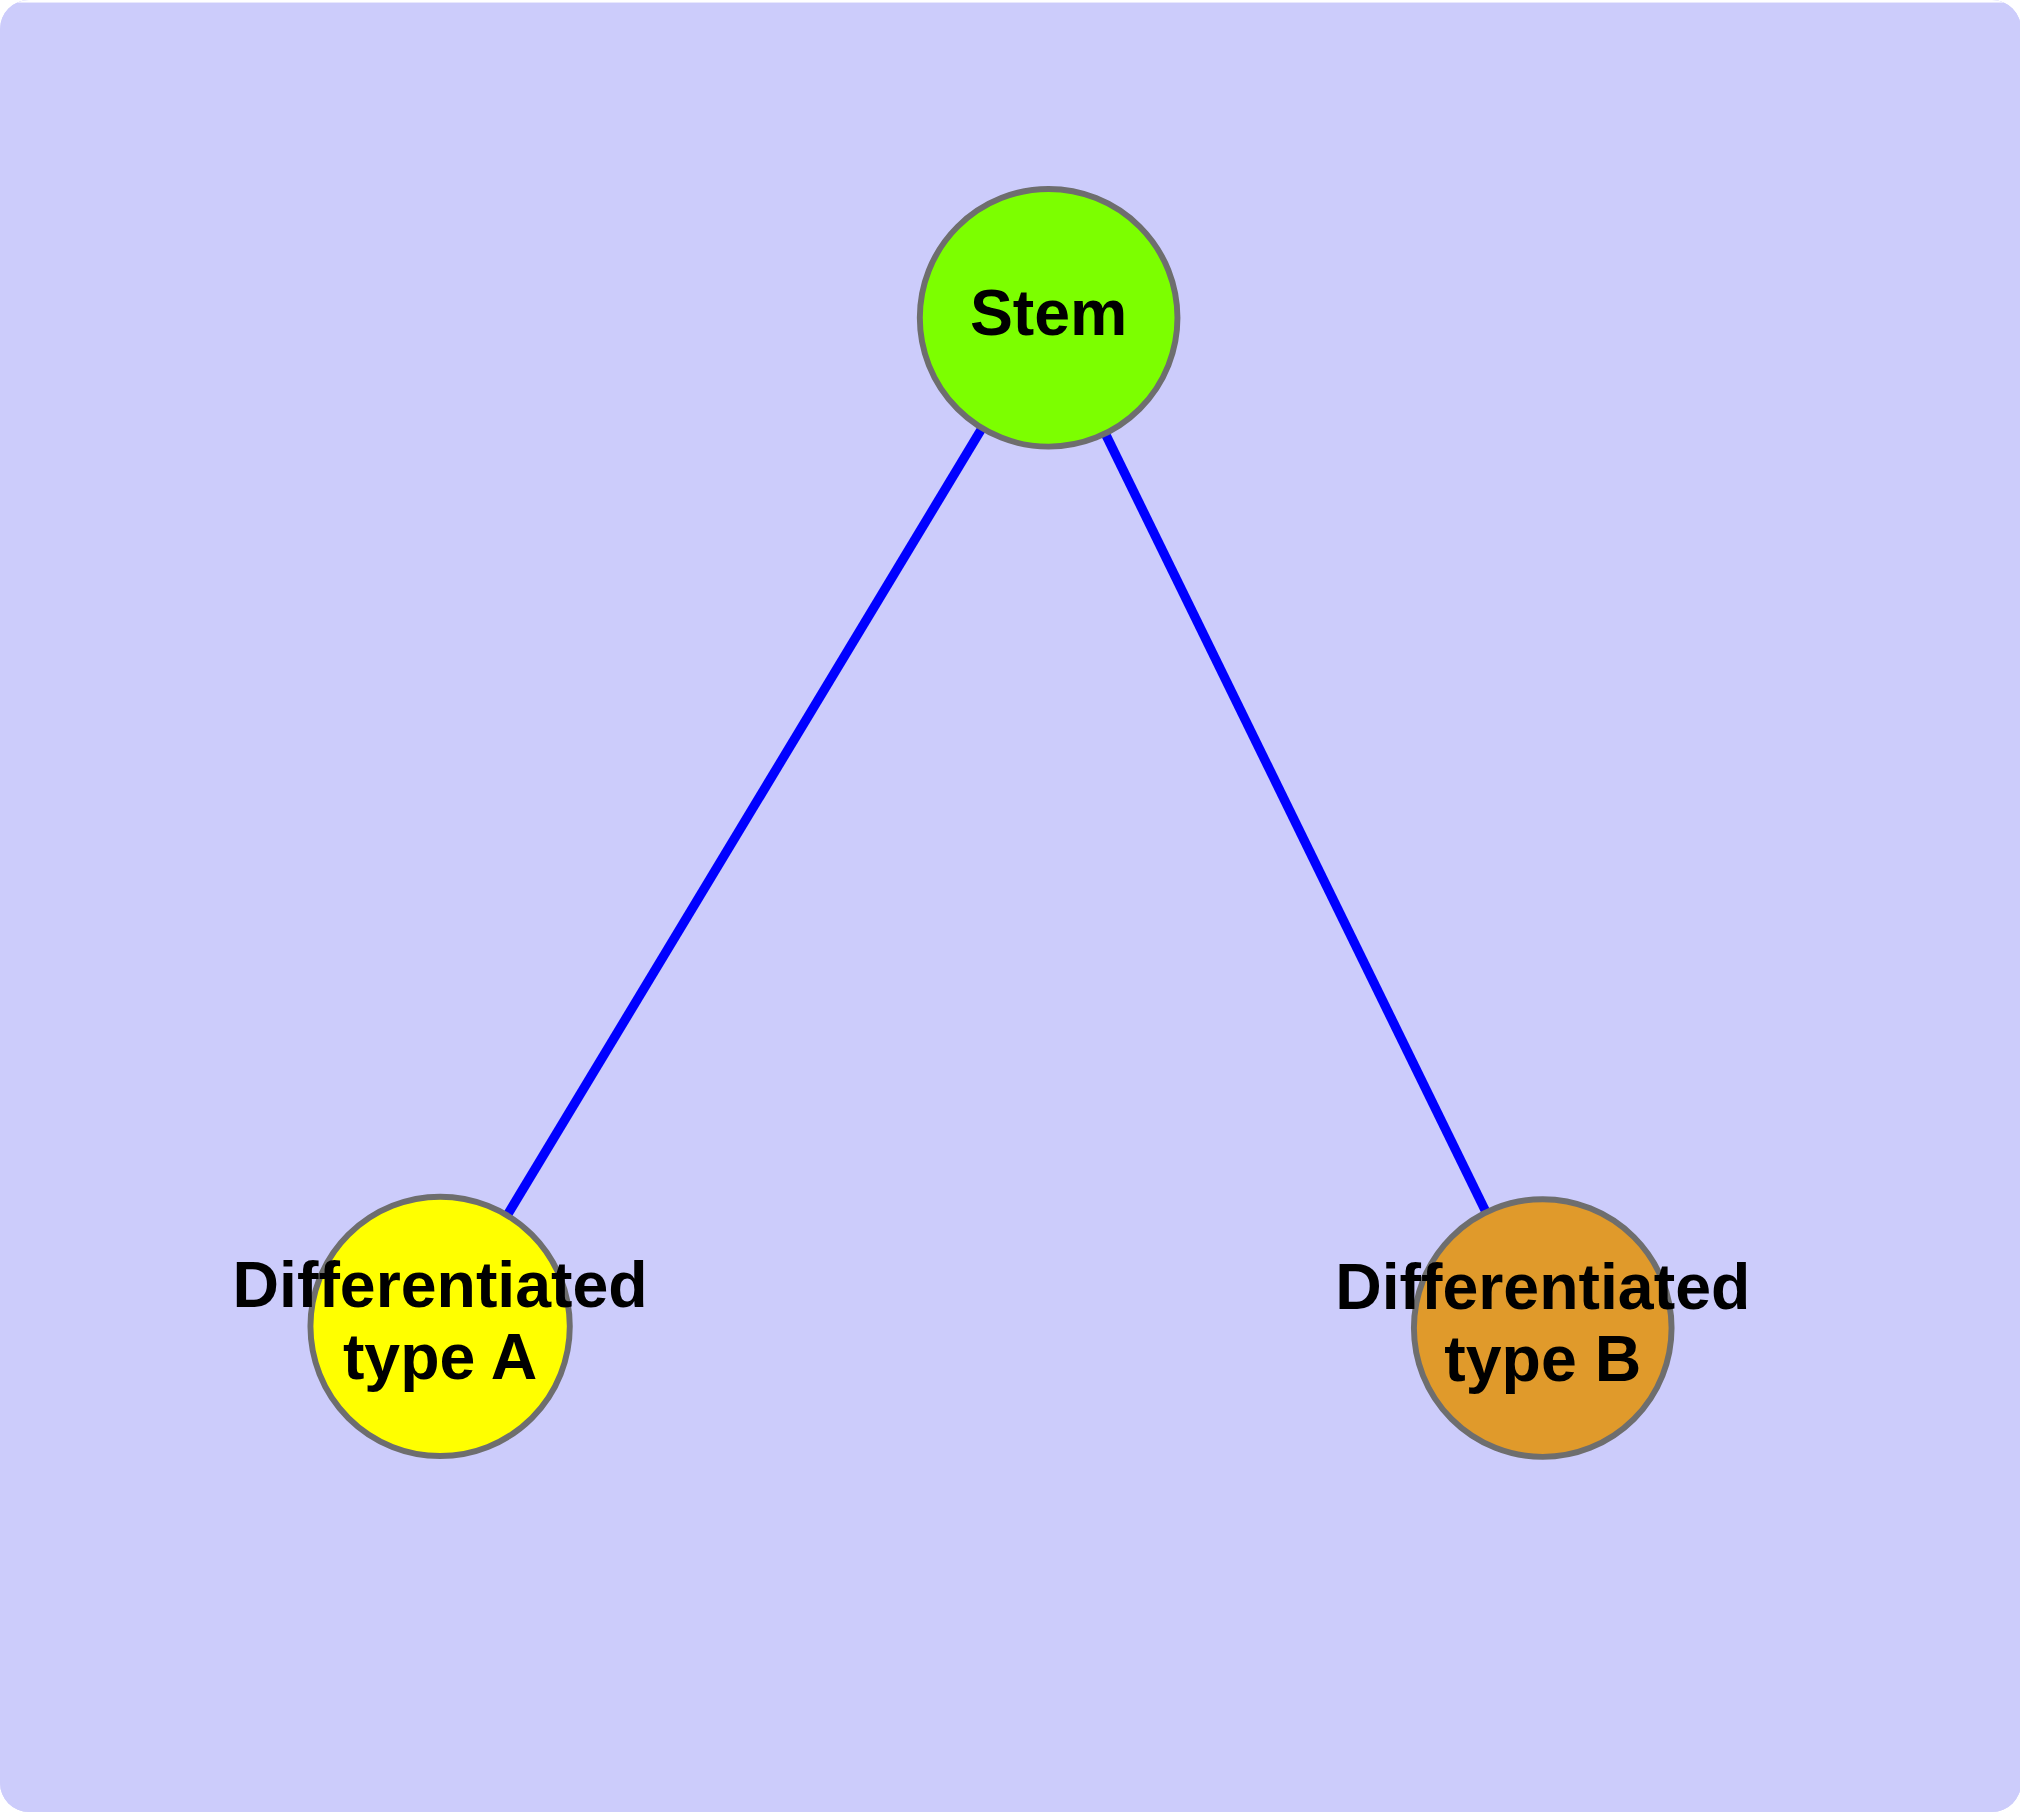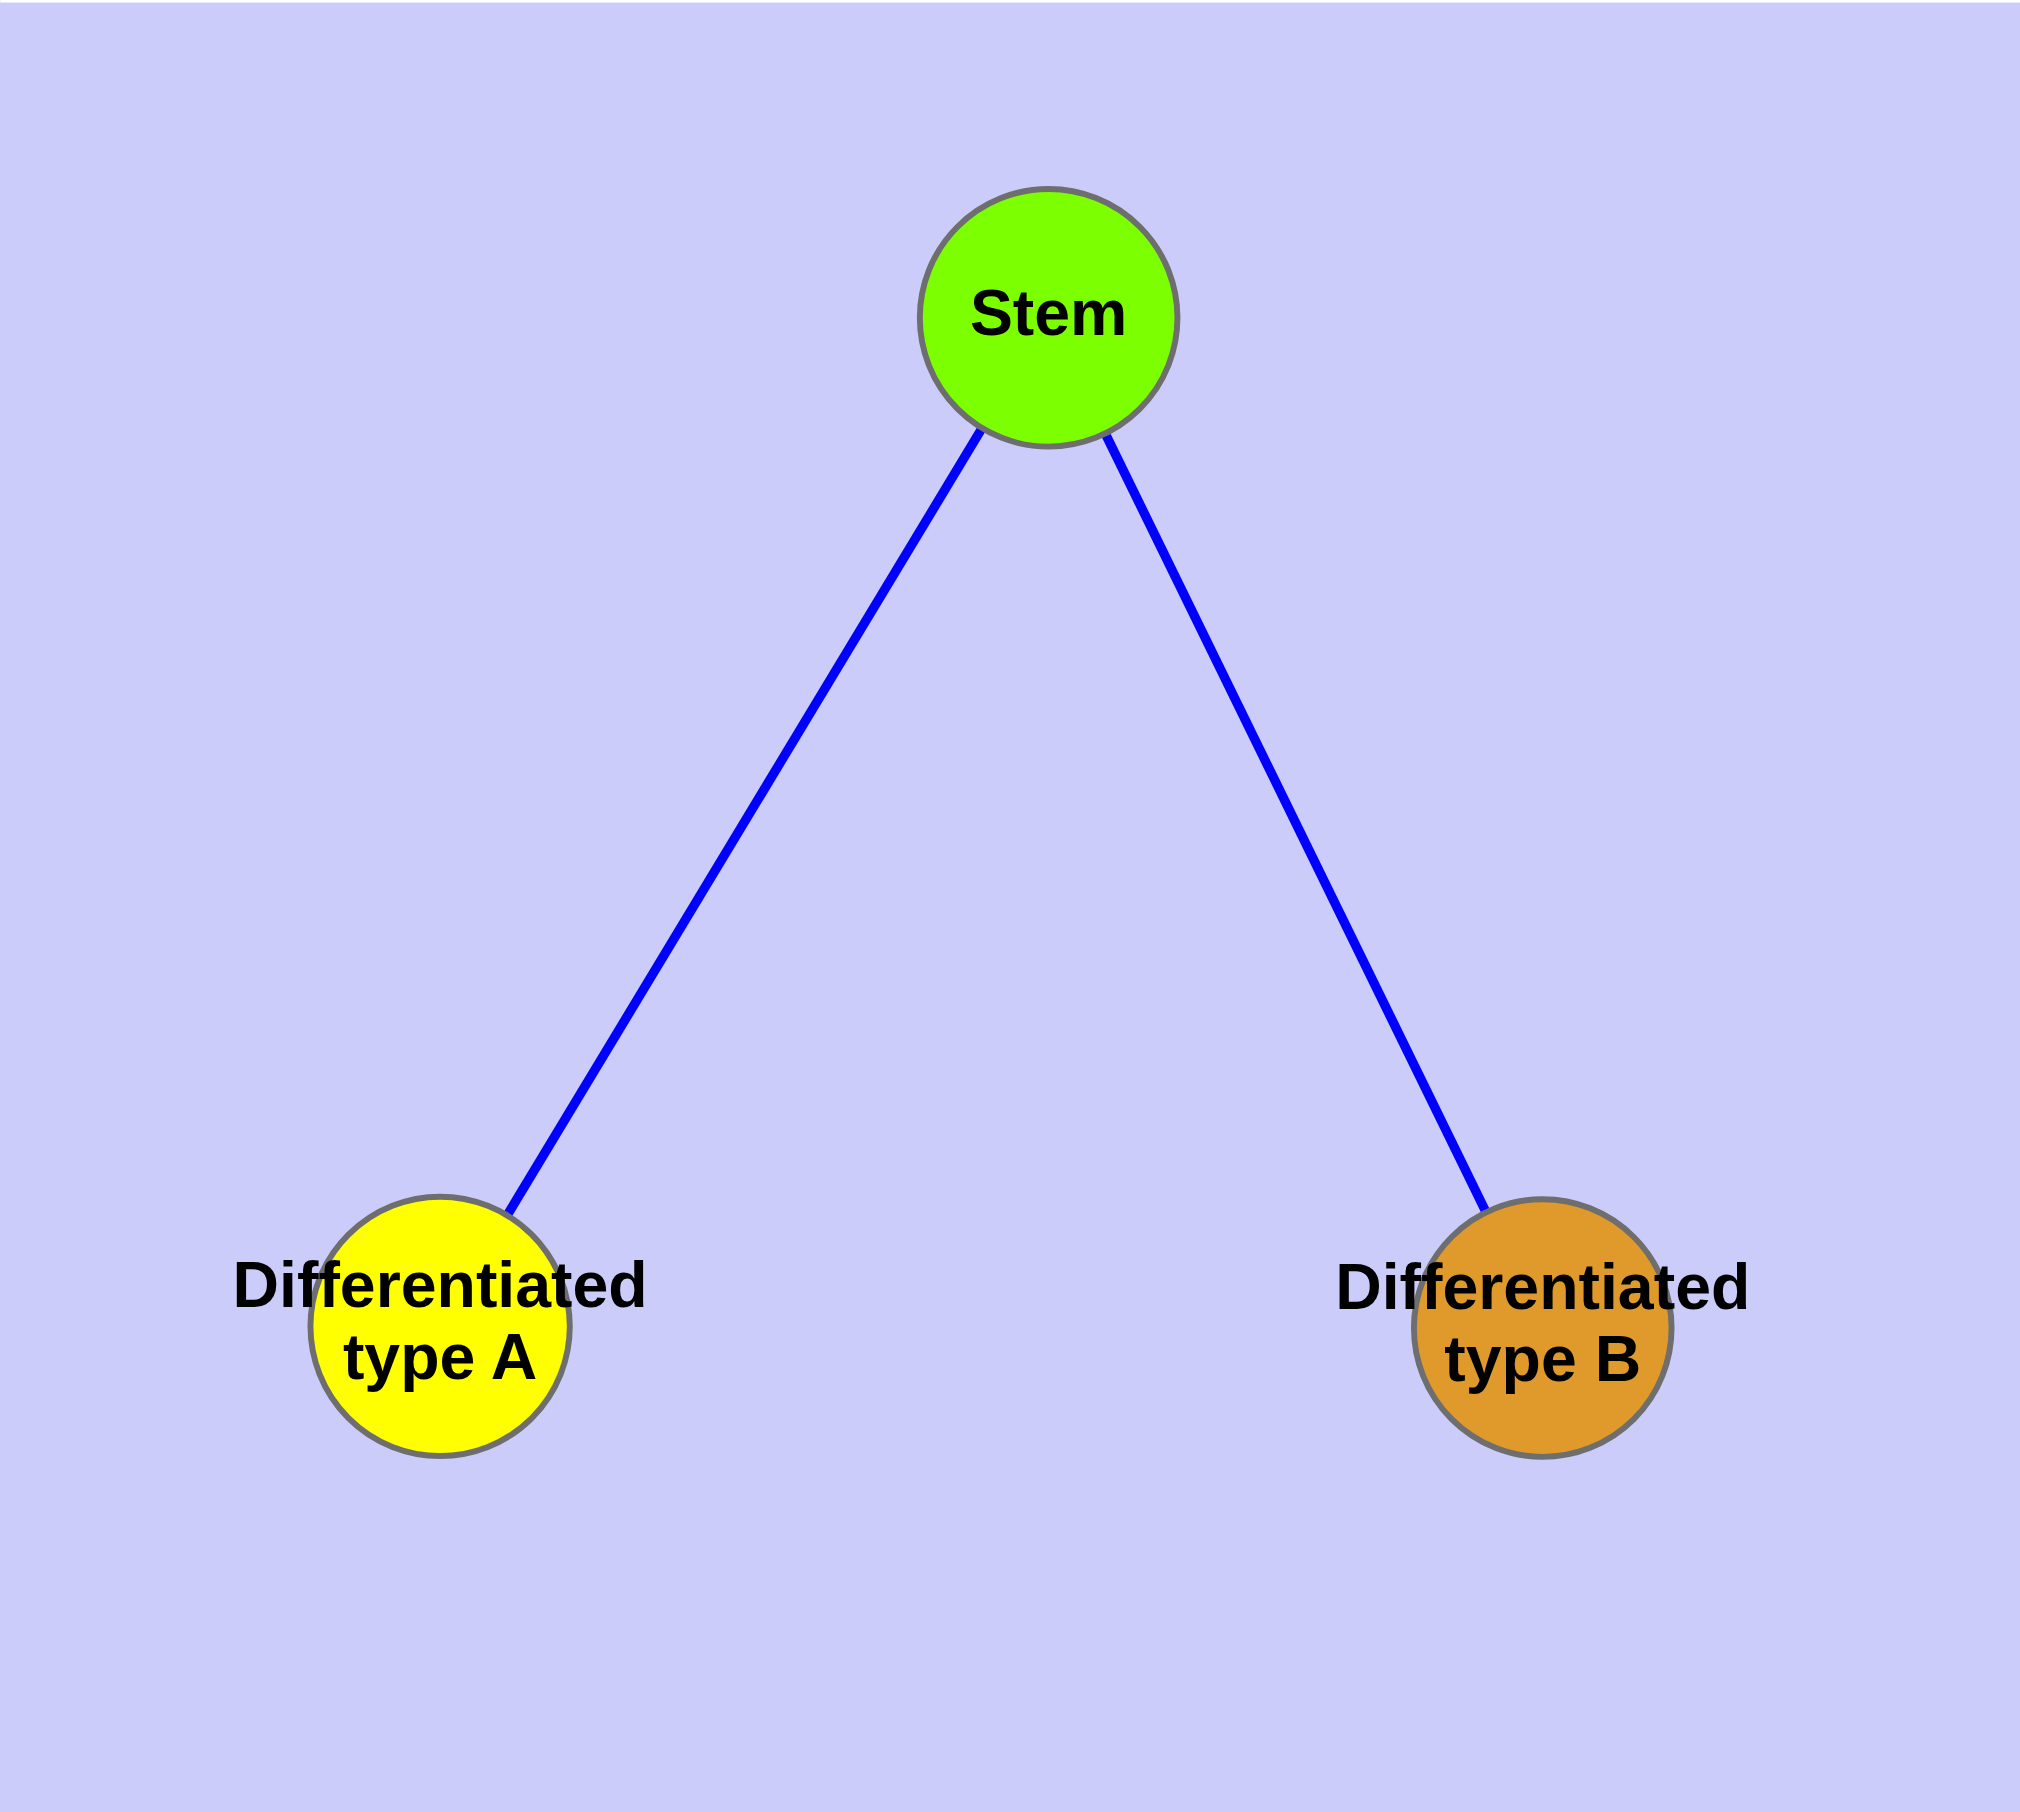--- a/index.html
+++ b/index.html
@@ -6,20 +6,21 @@
     margin: 0;
     padding: 0;
     background: #ffffff;
   }
   #canvas {
     position: relative;
     width: 2021px;
     height: 1812px;
     overflow: hidden;
     font-family: "Liberation Sans", sans-serif;
+    border-radius: 29px;
   }
   #graph-svg {
     position: absolute;
     left: 0;
     top: 0;
     width: 2021px;
     height: 1812px;
     display: block;
   }
   .node-label {

